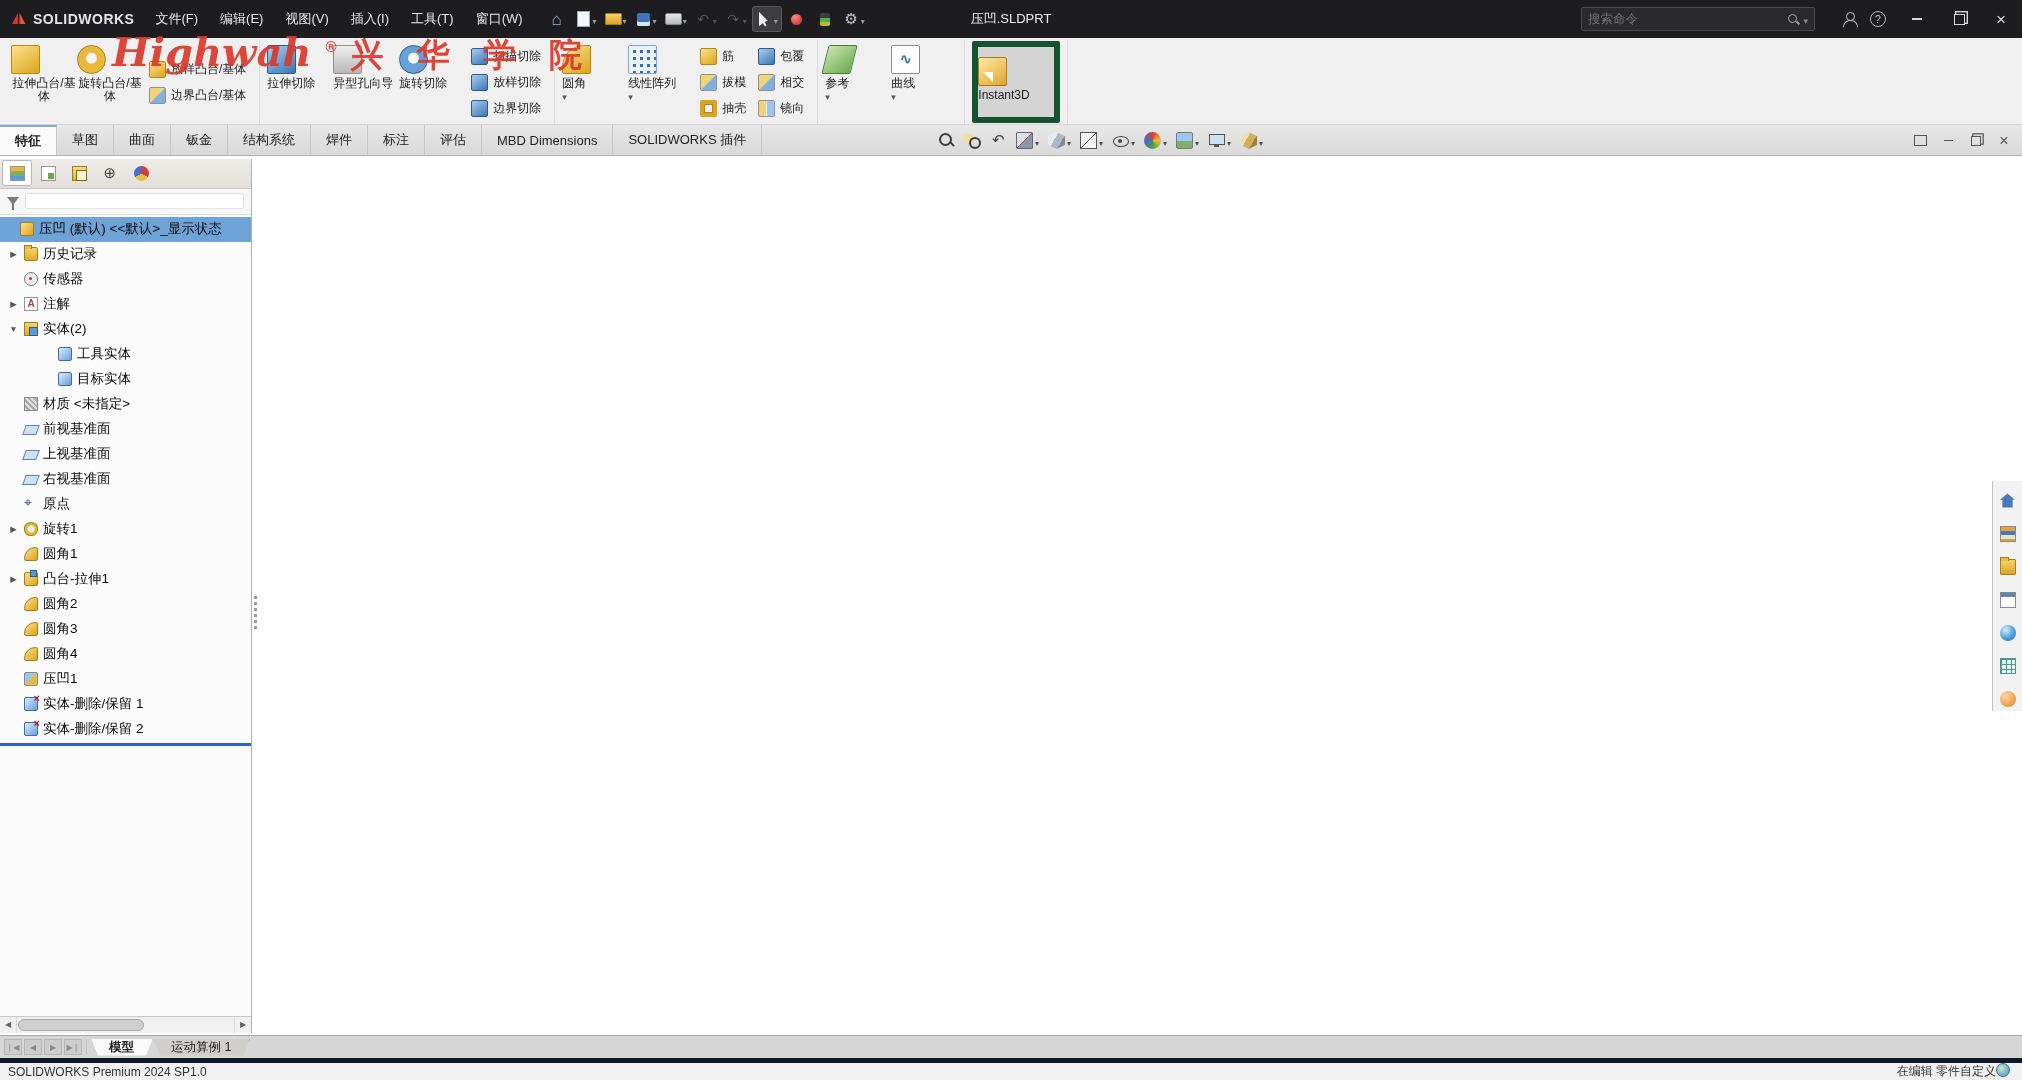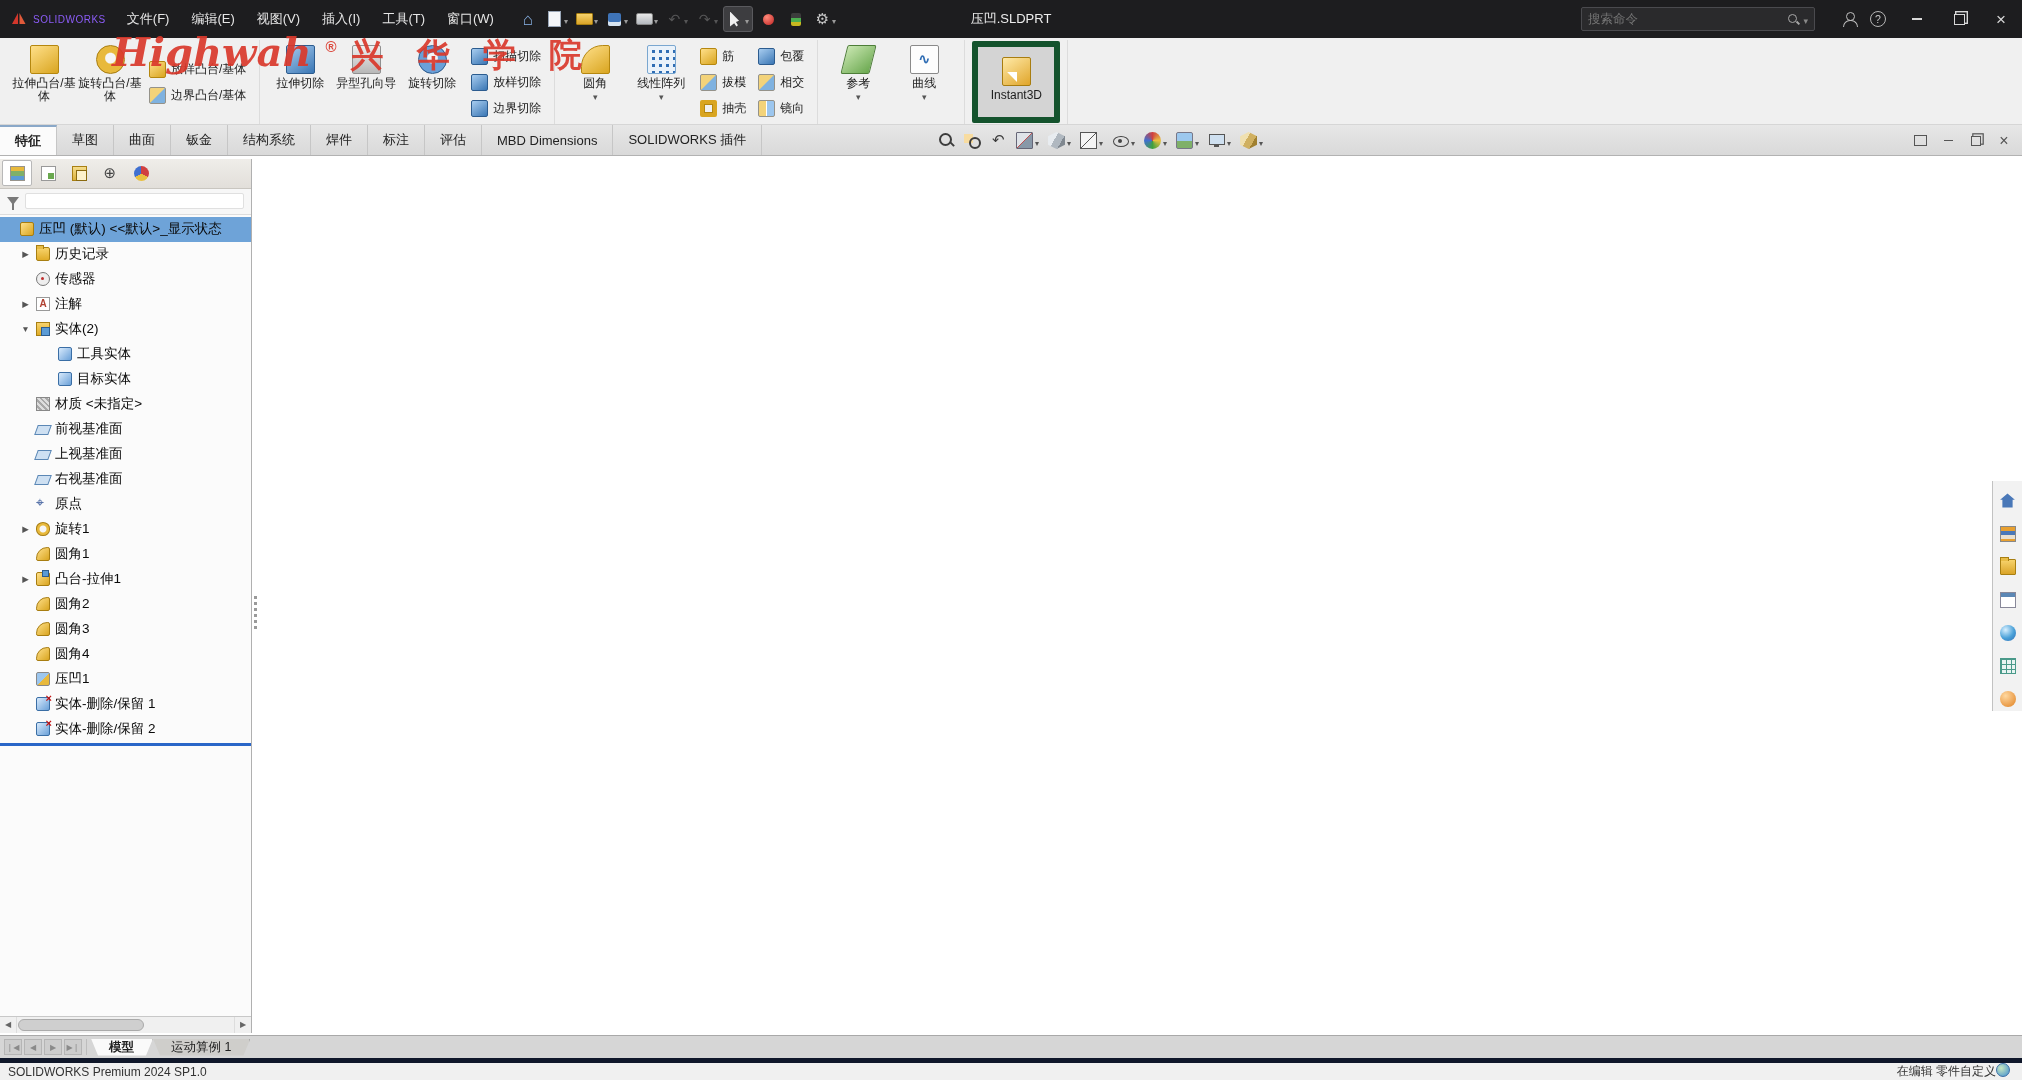--- a/index.html
+++ b/index.html
@@ -4,21 +4,21 @@
 <style>
   *{box-sizing:border-box;margin:0;padding:0}
   html,body{margin:0;background:#888}
   .app{width:2022px;height:1080px;position:relative;display:flex;flex-direction:column;
        font-family:"Liberation Sans","DejaVu Sans",sans-serif;background:#fff;overflow:hidden}
 
   
   .titlebar{flex:0 0 38px;background:#1d1d1f;color:#e3e3e3;display:flex;align-items:center;position:relative;z-index:30}
   .sw-logo{display:flex;align-items:center;gap:6px;padding:0 10px 0 10px}
   .sw-logo svg{display:block}
-  .sw-logo .brand{font-size:10px;font-weight:normal;letter-spacing:.5px;color:#8b5cf6}
+  .sw-logo .brand{font-size:14px;font-weight:bold;letter-spacing:.5px;color:#e5e5e5}
   .menus{display:flex;align-items:center;height:100%}
   .menu-item{padding:0 11px;font-size:13px;height:100%;display:flex;align-items:center;color:#e6e6e6;cursor:default}
   .tbtools{display:flex;align-items:center;margin-left:10px;gap:2px}
   .tbi{height:26px;min-width:26px;display:flex;align-items:center;justify-content:center;border-radius:3px;padding:0 3px;position:relative}
   .tbi .glyph{display:flex;align-items:center;justify-content:center;width:17px;height:17px}
   .tcaret::before{content:"▾";font-size:8px;color:#9a9a9a;margin-left:1px}
   .tbtools .tbi:nth-of-type(1) .tcaret,.tbtools .tbi:nth-of-type(9) .tcaret,.tbtools .tbi:nth-of-type(10) .tcaret{display:none}
   .tbtools .tbi:nth-of-type(6),.tbtools .tbi:nth-of-type(7){opacity:.45}
   .tbtools .tbi:nth-of-type(8){background:#3d3d40;border:1px solid #5a5a5e}
   .home-icon::before{content:"⌂";font-size:17px;color:#8ab4e8;line-height:1}
@@ -47,21 +47,21 @@
   .help-icon{width:16px;height:16px;border:1.3px solid #b5b5b5;border-radius:50%;display:flex;align-items:center;justify-content:center;color:#c8c8c8;font-size:10.5px;margin-right:10px}
   .help-icon::before{content:"?"}
   .winbtn{width:42px;height:38px;display:flex;align-items:center;justify-content:center;color:#d8d8d8}
   .winbtn.min::before{content:"";width:10px;height:1.6px;background:#d8d8d8}
   .winbtn.restore::before{content:"";width:9px;height:9px;border:1.4px solid #d8d8d8;box-shadow:2px -2px 0 -0.4px #1d1d1f,2px -2px 0 1px #d8d8d8}
   .winbtn.close::before{content:"×";font-size:17px;line-height:1}
 
   
   .ribbon{flex:0 0 87px;background:#f0f0f0;border-bottom:1px solid #d6d6d6;display:flex;align-items:stretch;padding:2px 0 0 4px;position:relative}
   .rgroup{display:flex;align-items:stretch;padding:1px 7px;border-right:1px solid #dcdcdc}
-  .rbig{width:66px;display:flex;flex-direction:column;align-items:center;padding-top:4px;font-size:12px;line-height:1.12;text-align:center;color:#1c1c1c;border-radius:2px}
+  .rbig{width:66px;display:flex;flex-direction:column;align-items:flex-start;padding-top:4px;font-size:12px;line-height:1.12;text-align:center;color:#1c1c1c;border-radius:2px}
   .rbig .ric{width:29px;height:29px;margin-bottom:3px;flex:0 0 auto}
   .rbig.active{background:#d4d4d4;border:6px solid #14532d;width:88px;justify-content:flex-start;padding-top:10px}
   .bcaret::before{content:"▾";font-size:9px;color:#555}
   .rcol{display:flex;flex-direction:column;justify-content:center;gap:1px;padding:0 3px}
   .rsmall{display:flex;align-items:center;gap:5px;font-size:12px;height:25px;color:#1c1c1c;white-space:nowrap;border-radius:2px;padding:0 3px}
   .rsmall .ric{width:17px;height:17px;flex:0 0 auto}
   .ric{border-radius:2px;position:relative}
   .ric.gold{background:linear-gradient(145deg,#ffe08a,#d9a520);border:1px solid #b5870f}
   .ric.golddonut{background:radial-gradient(circle at 50% 45%,#f5f5f5 0 24%,#e8b93c 30% 72%,#b5870f 78%);border-radius:50%;border:1px solid #a87d10}
   .ric.blue{background:linear-gradient(145deg,#a8cdf0,#3a76b4);border:1px solid #2c5c8f}
@@ -128,21 +128,21 @@
   .property-manager-icon::before{content:"";position:absolute;right:1px;bottom:1px;width:6px;height:6px;background:#6aa84f}
   .configuration-manager-icon{background:linear-gradient(#f5dc8a,#dcb23c);border:1px solid #a87f12}
   .configuration-manager-icon::before{content:"";position:absolute;left:3px;top:3px;width:9px;height:9px;border:1px solid #8a6a10;background:#fdf2cc}
   .dimxpert-manager-icon::before{content:"⊕";font-size:15px;color:#444;position:absolute;left:1px;top:-2px}
   .display-manager-icon{border-radius:50%;background:conic-gradient(#d04040 0 120deg,#e8c040 0 240deg,#4070d0 0)}
   .lp-filter{flex:0 0 26px;border-bottom:1px solid #ddd;display:flex;align-items:center;padding:0 7px;gap:6px;background:#f7f7f7}
   .funnel{width:0;height:0;border-left:6px solid transparent;border-right:6px solid transparent;border-top:8px solid #7a7a7a;position:relative}
   .funnel::after{content:"";position:absolute;left:-1px;top:-2px;width:2px;height:7px;background:#7a7a7a}
   .lp-filter .fline{flex:1;height:16px;border:1px solid #e0e0e0;background:#fff;border-radius:2px}
   .tree{flex:1;overflow:hidden;font-size:13.5px;padding-top:2px}
-  .trow{height:25px;display:flex;align-items:center;padding-left:20px;gap:5px;color:#0a0a0a;white-space:nowrap}
+  .trow{height:25px;display:flex;align-items:center;padding-left:8px;gap:5px;color:#0a0a0a;white-space:nowrap}
   .trow.root{padding-left:4px}
   .trow.sel{background:#6ea3d8}
   .trow.ind2{padding-left:42px}
   .arr{width:11px;flex:0 0 auto;text-align:center;font-size:8.5px;color:#555}
   .arr.c::before{content:"▶"}
   .arr.o::before{content:"▼"}
   .tlabel{overflow:hidden;text-overflow:ellipsis}
   .tic{width:14px;height:14px;position:relative;flex:0 0 auto}
   .tic.part{background:linear-gradient(135deg,#ffe08a,#d9a520);border:1px solid #a87d10;border-radius:2px}
   .tic.folder{background:linear-gradient(#f7d36c,#e0ac28);border:1px solid #a87f12;border-radius:1px 2px 2px 2px}

